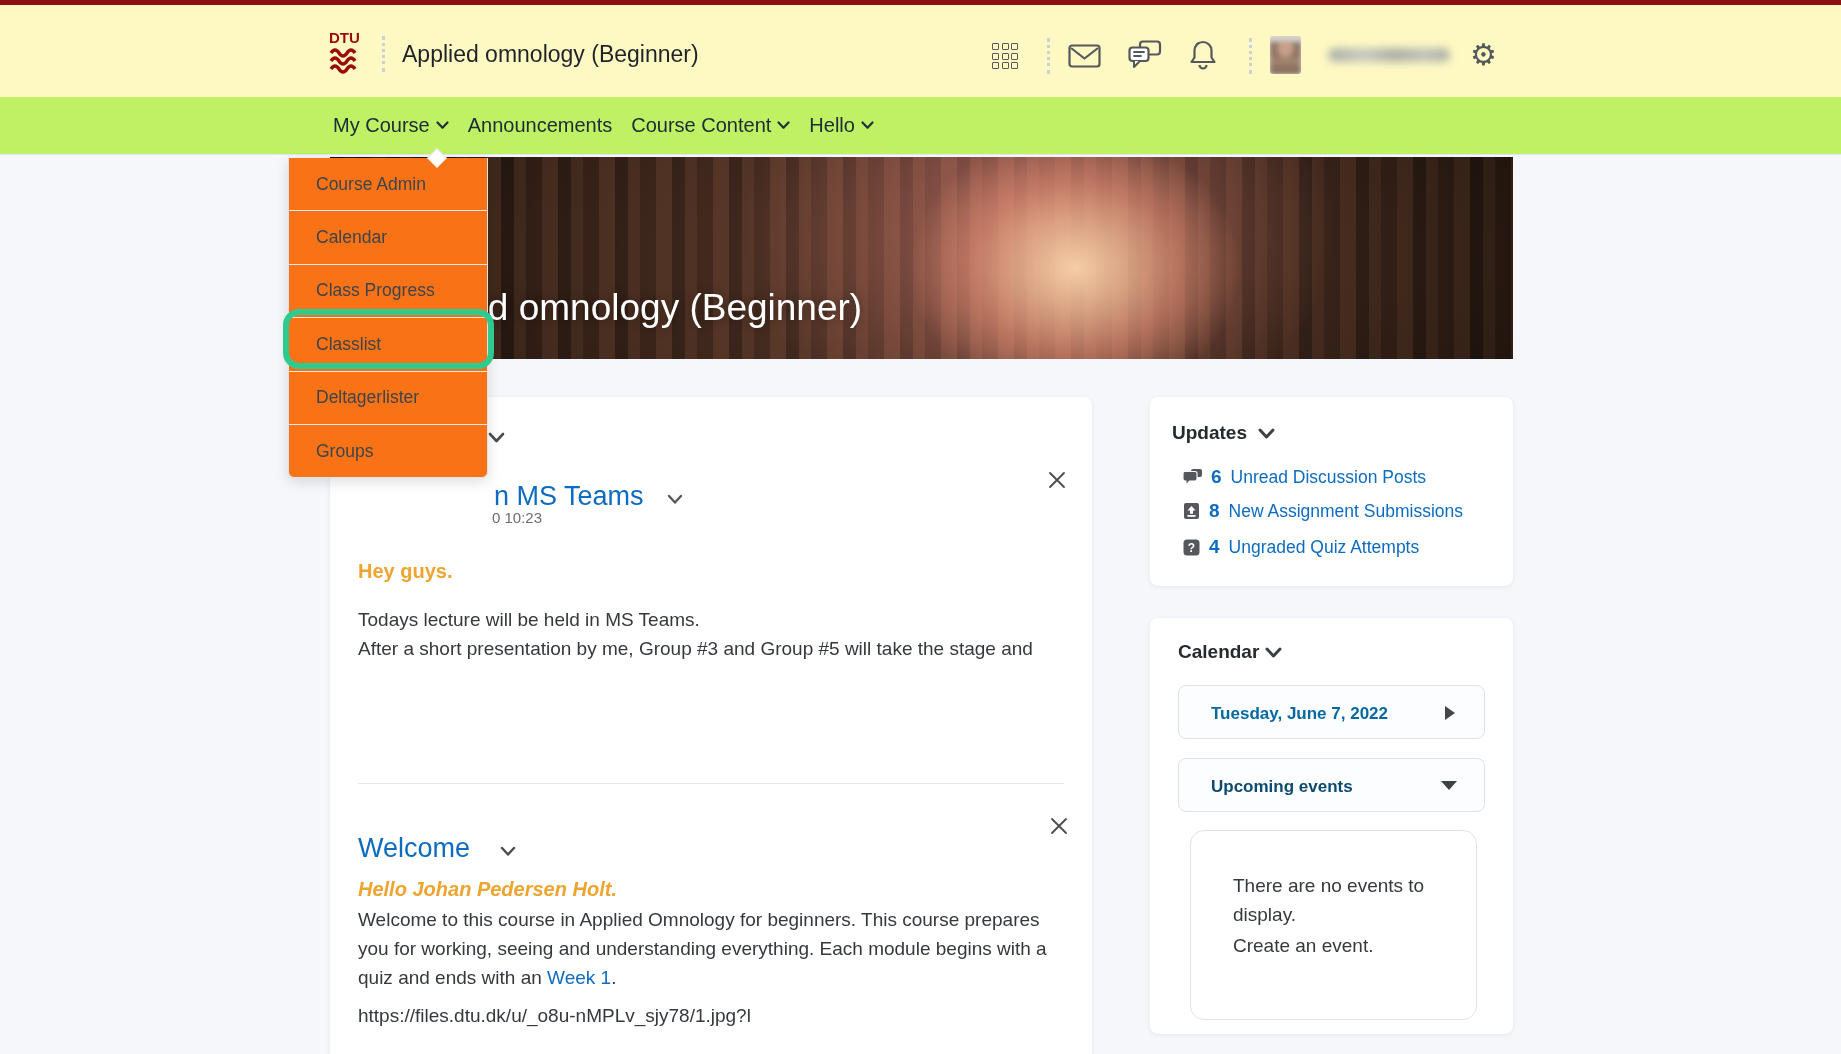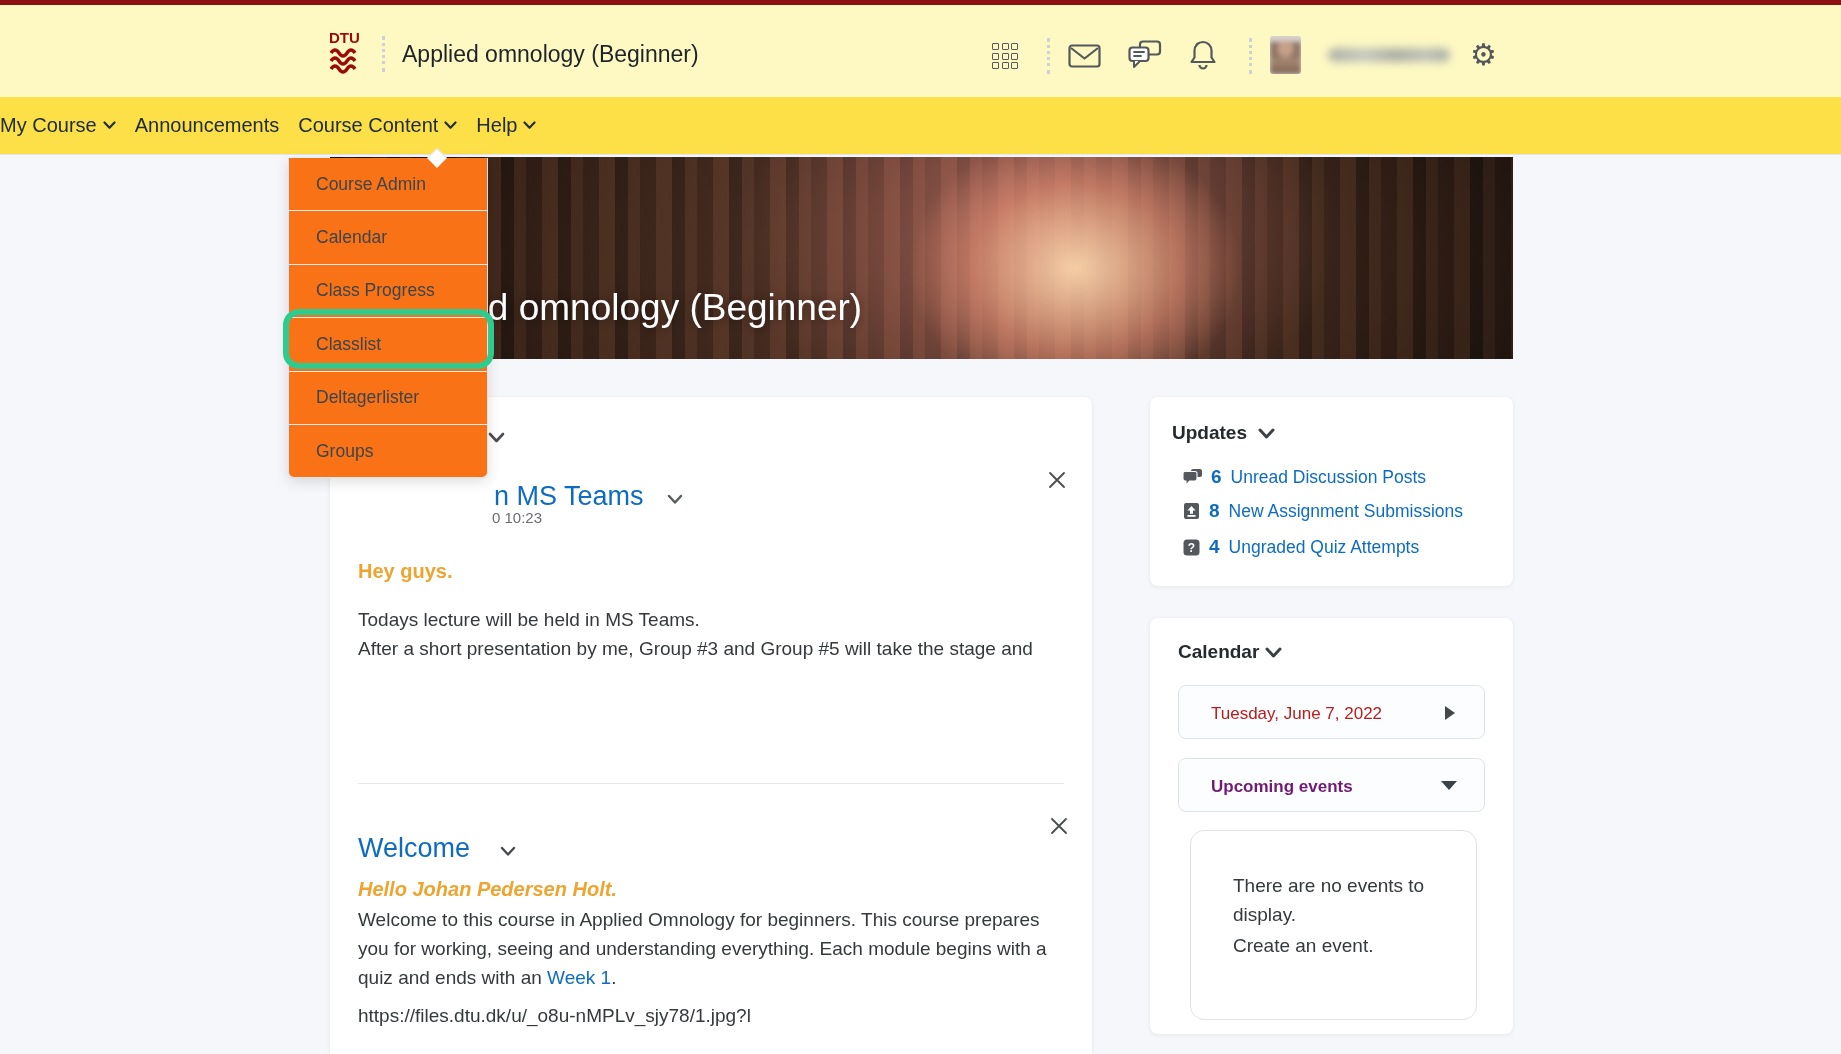--- a/index.html
+++ b/index.html
@@ -2,22 +2,22 @@
 <html><head>
 <meta charset="utf-8">
 <style>
   html,body{margin:0;padding:0;}
   .page{position:relative;width:1841px;height:1054px;background:#f5f7fa;overflow:hidden;
         font-family:"Liberation Sans",sans-serif;color:#33383d;}
   .abs{position:absolute;}
   
   .topbar{position:absolute;left:0;top:0;width:1841px;height:5px;background:#8f1010;}
   .header{position:absolute;left:0;top:5px;width:1841px;height:92px;background:#fef9c3;border-bottom:1px solid #eef0f3;}
-  .navbar{position:absolute;left:0;top:97px;width:1841px;height:58px;background:#fde047;border-bottom:1px solid #e3e6eb;
-          display:flex;align-items:center;box-sizing:border-box;column-gap:19px;}
+  .navbar{position:absolute;left:0;top:97px;width:1841px;height:58px;background:#bef264;border-bottom:1px solid #e3e6eb;
+          display:flex;align-items:center;padding-left:333px;box-sizing:border-box;column-gap:19px;}
   .navitem{display:flex;align-items:center;gap:6px;font-size:20px;color:#202c36;cursor:pointer;}
   .course-title{position:absolute;left:402px;top:36px;font-size:23px;color:#1f2328;}
   .vdots{position:absolute;border-left:3px dotted #ccd1d7;height:36px;width:0;}
   .hicon{position:absolute;color:#54585c;cursor:pointer;}
   .avatar{position:absolute;left:1270px;top:31px;width:31px;height:38px;border-radius:3px;overflow:hidden;background:#d6d3cf;}
   .avatar i{display:block;width:100%;height:100%;filter:blur(2.5px);
     background:radial-gradient(circle at 50% 34%,#c6a089 0 26%,rgba(0,0,0,0) 30%),
                linear-gradient(180deg,#d8d3cc 0 16%,#8d7464 17% 58%,#a98a74 59%,#7d6553);}
   .nameblur{position:absolute;left:1328px;top:43px;width:122px;height:14px;border-radius:7px;opacity:.75;filter:blur(4px);
             background:linear-gradient(90deg,#8f959b,#b4bac0 30%,#8f959b 55%,#aab0b6 80%,#90969c);}
@@ -120,21 +120,21 @@
     <div class="navitem">
       <span>Announcements</span>
     </div>
     <div class="navitem">
       <span>Course Content</span>
       <span class="chev"><svg width="13" height="9" viewBox="0 0 13 9">
             <path d="M1.5 1.5 L6.5 6.8 L11.5 1.5" fill="none" stroke="#24303a" stroke-width="2.2" stroke-linecap="round" stroke-linejoin="round"></path>
           </svg></span>
     </div>
     <div class="navitem">
-      <span>Help</span>
+      <span>Hello</span>
       <span class="chev"><svg width="13" height="9" viewBox="0 0 13 9">
             <path d="M1.5 1.5 L6.5 6.8 L11.5 1.5" fill="none" stroke="#24303a" stroke-width="2.2" stroke-linecap="round" stroke-linejoin="round"></path>
           </svg></span>
     </div>
   </div>
 
   <div class="hero">
     <div class="hero-title">Applied omnology (Beginner)</div>
   </div>
 
@@ -226,26 +226,26 @@
 
   <div class="card" style="left:1150px;top:618px;width:363px;height:416px;">
     <div class="abs sb-title" style="left:28px;top:23px;">Calendar</div>
     <span class="chev abs" style="left:115px;top:29px;">
       <svg width="17" height="12" viewBox="0 0 17 12">
           <path d="M2 2 L8.5 9 L15 2" fill="none" stroke="#3c4146" stroke-width="3" stroke-linecap="round" stroke-linejoin="round"></path>
         </svg>
     </span>
 
     <div class="sb-box" style="left:28px;top:67px;width:307px;height:54px;">
-      <span class="abs" style="left:32px;top:18px;font-size:17px;font-weight:normal;color:#b91c1c;">Tuesday, June 7, 2022</span>
+      <span class="abs" style="left:32px;top:18px;font-size:17px;font-weight:bold;color:#0369a1;">Tuesday, June 7, 2022</span>
       <span class="tri-right abs" style="left:266px;top:20px;"></span>
     </div>
 
     <div class="sb-box" style="left:28px;top:140px;width:307px;height:54px;">
-      <span class="abs" style="left:32px;top:18px;font-size:17px;font-weight:bold;color:#701a75;">Upcoming events</span>
+      <span class="abs" style="left:32px;top:18px;font-size:17px;font-weight:bold;color:#0c4a6e;">Upcoming events</span>
       <span class="tri-down abs" style="left:262px;top:22px;"></span>
     </div>
 
     <div class="sb-box" style="left:40px;top:212px;width:287px;height:190px;border-radius:14px;background:#fff;">
       <div class="abs body19" style="left:42px;top:40px;">
         <div>There are no events to</div>
         <div>display.</div>
       </div>
       <div class="abs blue body19" style="left:42px;top:100px;">Create an event.</div>
     </div>

